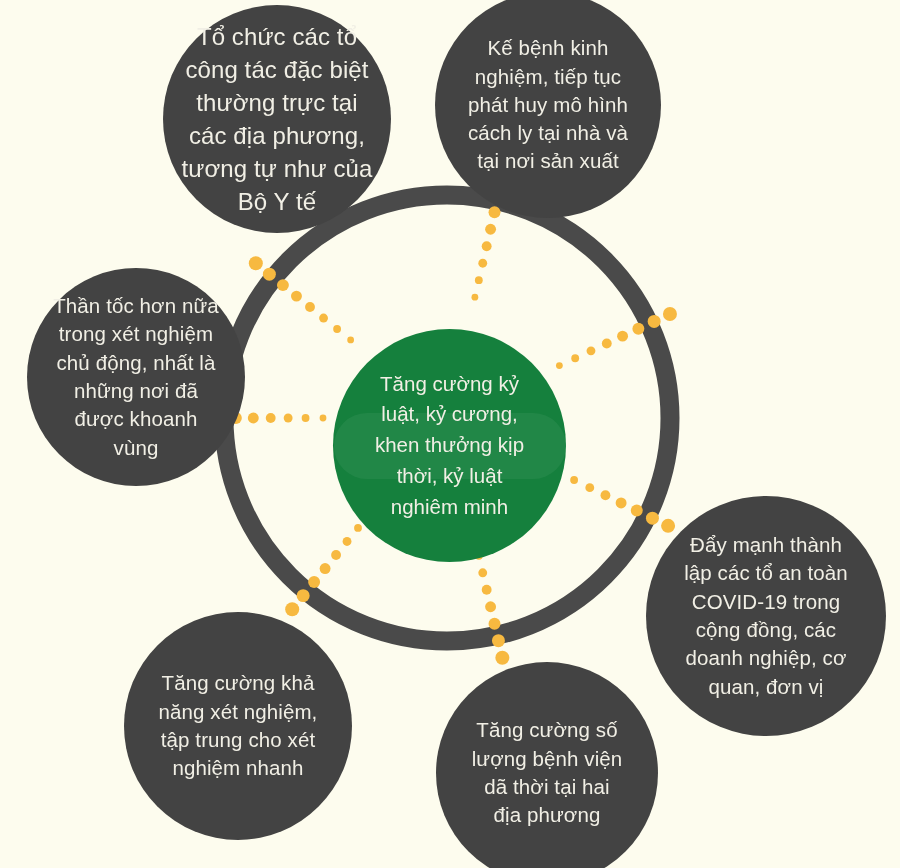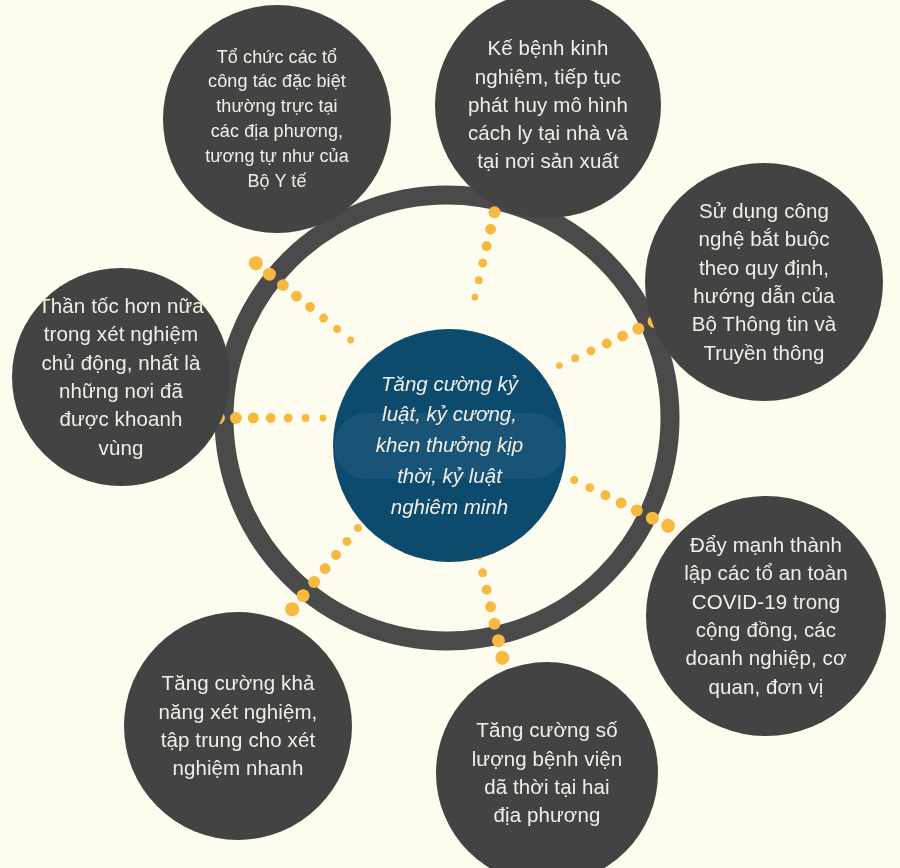--- a/index.html
+++ b/index.html
@@ -41,57 +41,56 @@
     letter-spacing: 0.1px;
   }
   .bubble .txt {
     display: block;
     width: 84%;
     white-space: pre-line;
   }
   .center-node {
     position: absolute;
     border-radius: 50%;
-    background: #0c4a6e;
+    background: #15803d;
     color: #F1EFE5;
     display: flex;
     align-items: center;
     justify-content: center;
     text-align: center;
     box-sizing: border-box;
     line-height: 1.5;
     z-index: 4;
-    font-style: italic;
   }
   .center-node .txt {
     display: block;
     width: 90%;
     white-space: pre-line;
     position: relative;
     z-index: 2;
   }
   .center-highlight {
     position: absolute;
     left: 50%;
     top: 50%;
     transform: translate(-50%, -50%);
     width: 232px;
     height: 66px;
     border-radius: 34px;
     background: rgba(255,255,255,0.055);
     z-index: 1;
   }
   
-  #bubble-0 { left: 163px;  top: 5px;   width: 228px; height: 228px; font-size: 18px; }
+  #bubble-0 { left: 163px;  top: 5px;   width: 228px; height: 228px; font-size: 24px; }
   #bubble-1 { left: 435px;  top: -8px;  width: 226px; height: 226px; font-size: 20.5px; }
   #bubble-2 { left: 645px;  top: 163px; width: 238px; height: 238px; font-size: 20.5px; }
   #bubble-3 { left: 646px;  top: 496px; width: 240px; height: 240px; font-size: 20.5px; }
   #bubble-4 { left: 436px;  top: 662px; width: 222px; height: 222px; font-size: 20.5px; }
   #bubble-5 { left: 124px;  top: 612px; width: 228px; height: 228px; font-size: 20.5px; }
-  #bubble-6 { left: 12px;   top: 268px; width: 218px; height: 218px; font-size: 20.5px; }
+  #bubble-6 { left: 27px;   top: 268px; width: 218px; height: 218px; font-size: 20.5px; }
   #center-node { left: 333px; top: 329px; width: 233px; height: 233px; font-size: 20.5px; }
 </style>
 </head>
 <body>
 
 <div id="stage">
 
   <svg id="vector-layer" viewBox="0 0 900 868">
 
     <circle cx="447" cy="418" r="223" fill="none" stroke="#4A4A4A" stroke-width="19"></circle>
@@ -173,28 +172,20 @@
 tương tự như của
 Bộ Y tế</span>
   </div>
   <div id="bubble-1" class="bubble">
     <span class="txt">Kế bệnh kinh
 nghiệm, tiếp tục
 phát huy mô hình
 cách ly tại nhà và
 tại nơi sản xuất</span>
   </div>
-  <div id="bubble-2" class="bubble">
-    <span class="txt">Sử dụng công
-nghệ bắt buộc
-theo quy định,
-hướng dẫn của
-Bộ Thông tin và
-Truyền thông</span>
-  </div>
   <div id="bubble-3" class="bubble">
     <span class="txt">Đẩy mạnh thành
 lập các tổ an toàn
 COVID-19 trong
 cộng đồng, các
 doanh nghiệp, cơ
 quan, đơn vị</span>
   </div>
   <div id="bubble-4" class="bubble">
     <span class="txt">Tăng cường số

